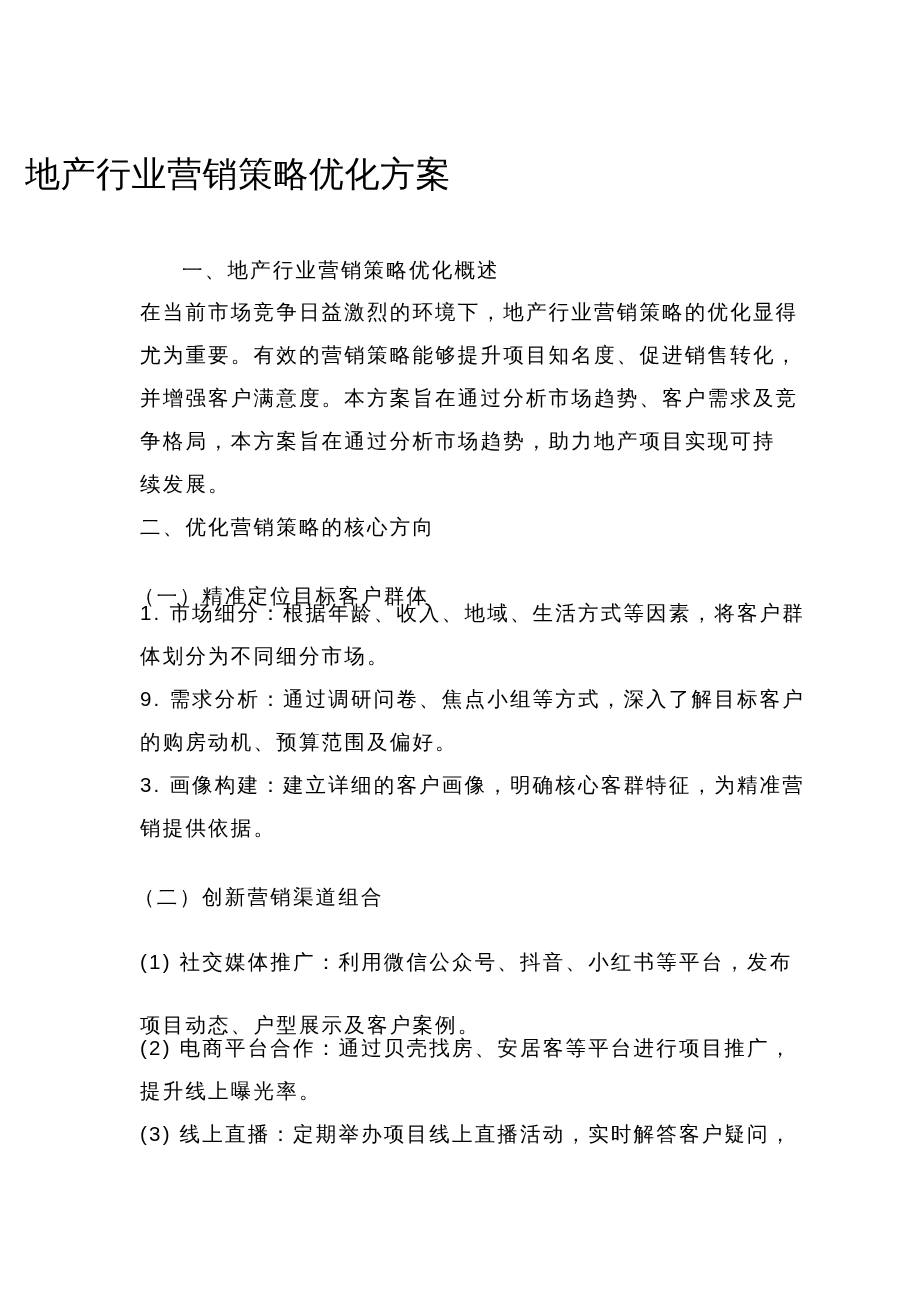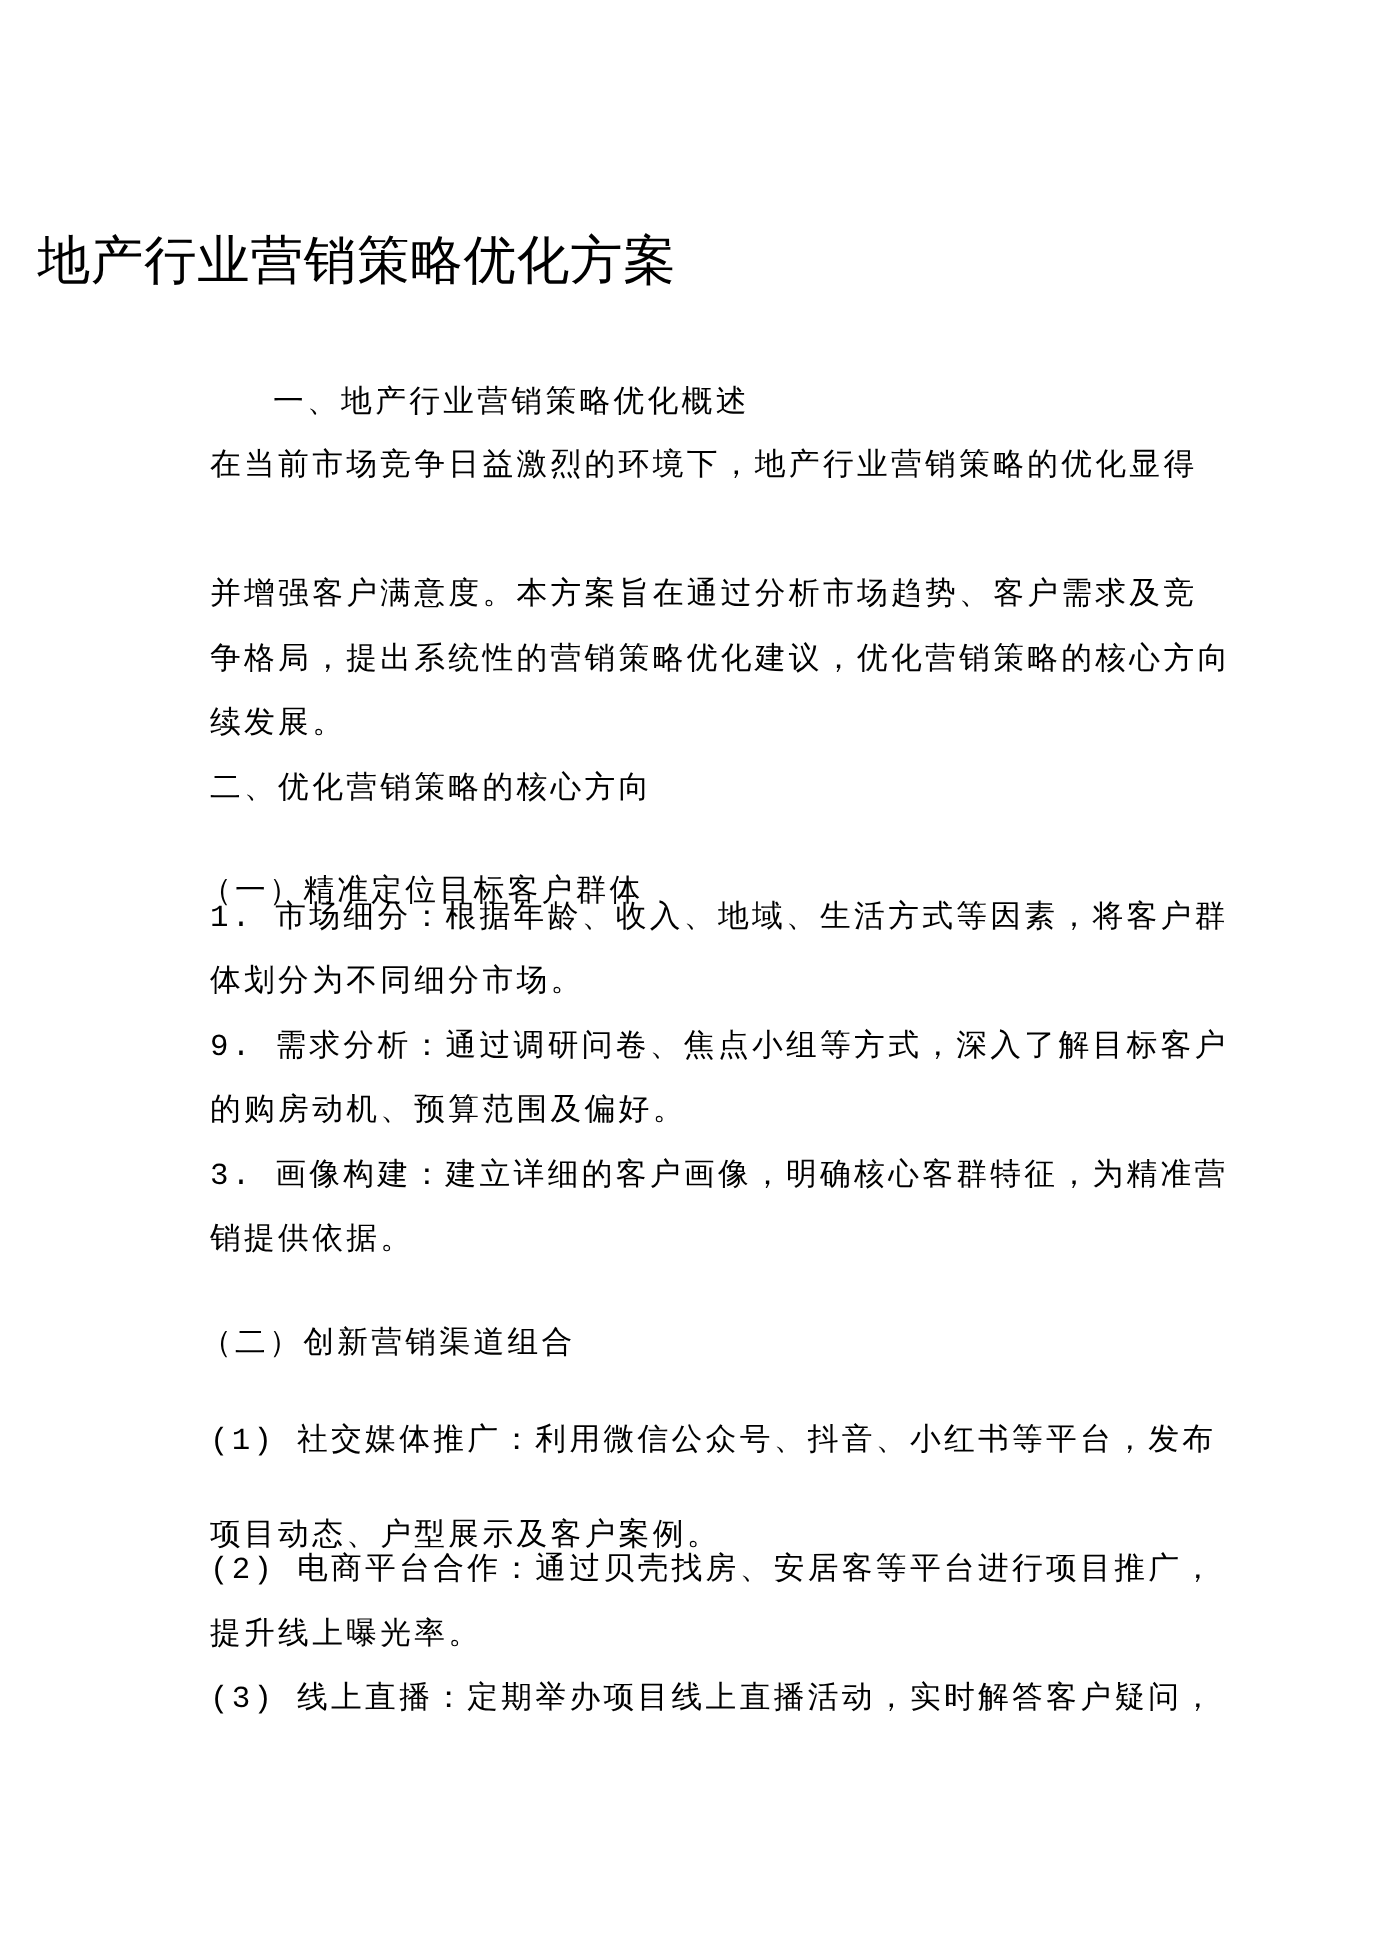--- a/index.html
+++ b/index.html
@@ -32,40 +32,41 @@
       line-height: 48px;
       font-weight: normal;
       margin: 0;
       letter-spacing: 0.5px;
       padding-left: 25px;
     }
     .line {
       position: absolute;
       left: 140px;
       width: 660px;
-      font-family: Liberation Mono, monospace;
+      font-family: Liberation Sans, sans-serif;
       font-size: 20.5px;
       line-height: 30px;
       white-space: nowrap;
       letter-spacing: 2.2px;
       margin: 0;
     }
     .indent { left: 182px; }
     .paren { left: 134px; margin-top: 26px; }
   </style>
 </head>
 <body>
 
 <div class="page">
   <h1 class="title">地产行业营销策略优化方案</h1>
 
   <p class="line indent" style="top:255px">一、地产行业营销策略优化概述</p>
   <p class="line" style="top:297px">在当前市场竞争日益激烈的环境下，地产行业营销策略的优化显得</p>
+  <p class="line" style="top:340px">尤为重要。有效的营销策略能够提升项目知名度、促进销售转化，</p>
   <p class="line" style="top:383px">并增强客户满意度。本方案旨在通过分析市场趋势、客户需求及竞</p>
-  <p class="line" style="top:426px">争格局，提出系统性的营销策略优化建议，优化营销策略的核心方向</p>
+  <p class="line" style="top:426px">争格局，本方案旨在通过分析市场趋势，助力地产项目实现可持</p>
   <p class="line" style="top:469px">续发展。</p>
   <p class="line" style="top:512px">二、优化营销策略的核心方向</p>
   <p class="line paren" style="top:555px">（一）精准定位目标客户群体</p>
   <p class="line" style="top:598px">1. 市场细分：根据年龄、收入、地域、生活方式等因素，将客户群</p>
   <p class="line" style="top:641px">体划分为不同细分市场。</p>
   <p class="line" style="top:684px">9. 需求分析：通过调研问卷、焦点小组等方式，深入了解目标客户</p>
   <p class="line" style="top:727px">的购房动机、预算范围及偏好。</p>
   <p class="line" style="top:770px">3. 画像构建：建立详细的客户画像，明确核心客群特征，为精准营</p>
   <p class="line" style="top:813px">销提供依据。</p>
   <p class="line paren" style="top:856px">（二）创新营销渠道组合</p>

